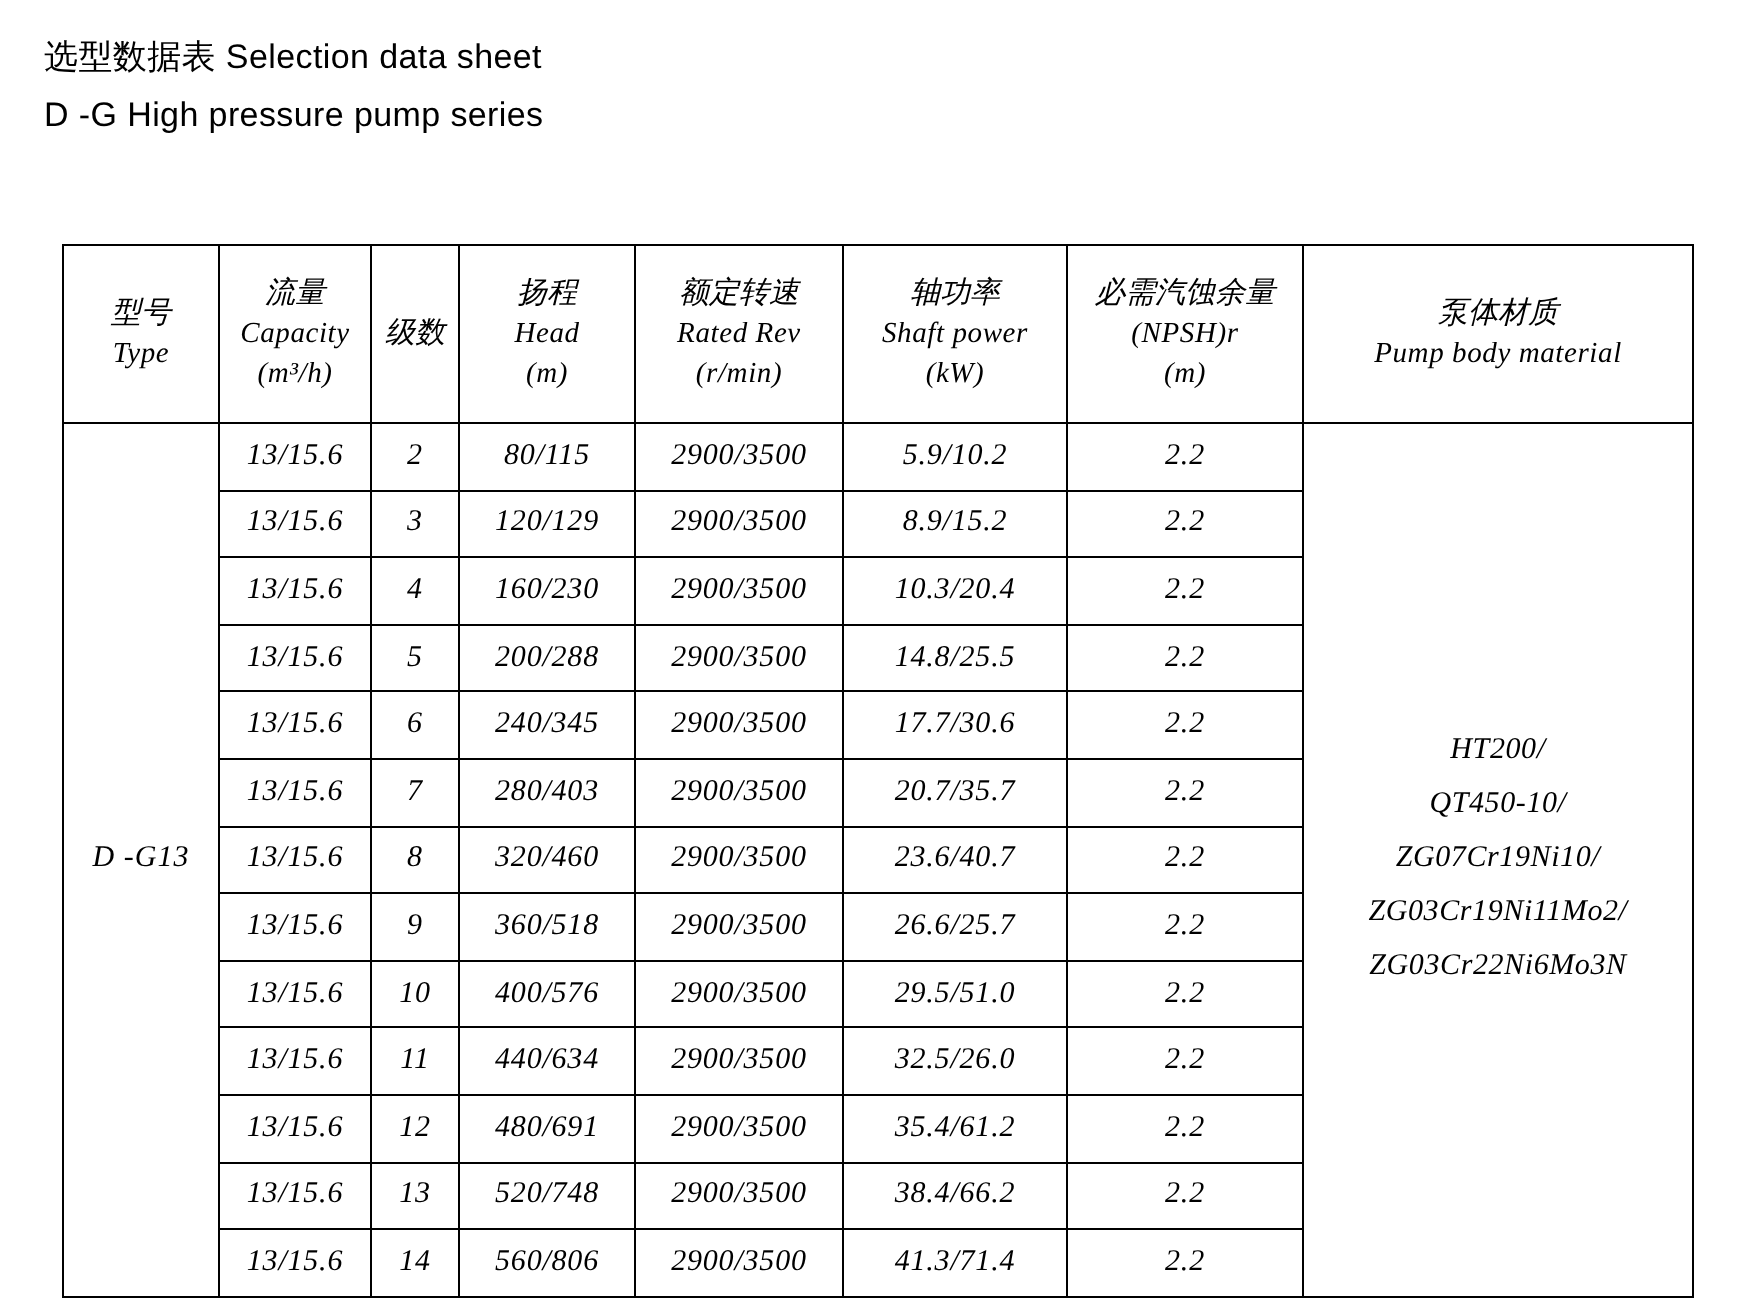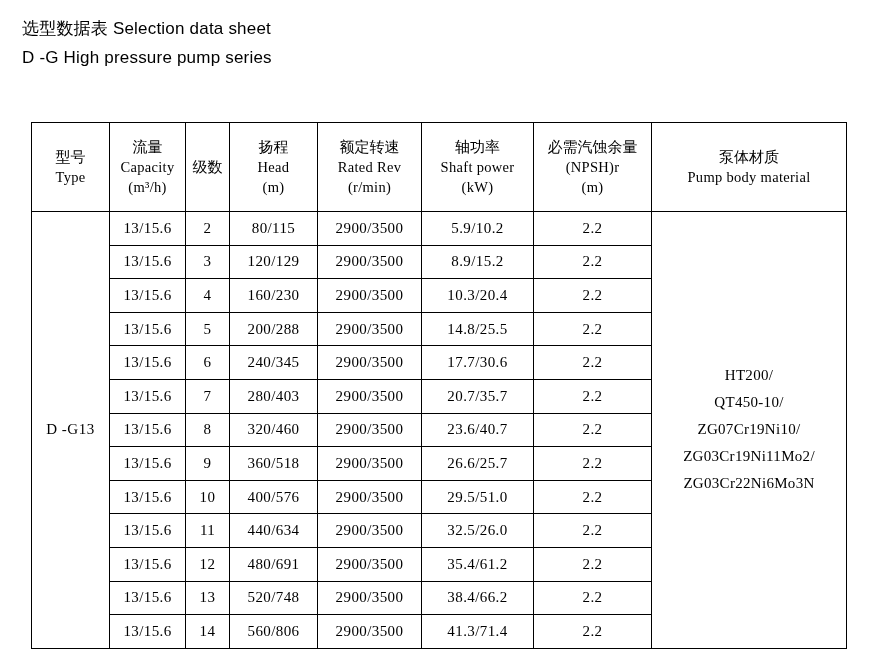--- a/index.html
+++ b/index.html
@@ -39,20 +39,21 @@
   .title-line.t3 { font-size: 17px; }
 
   table.data {
     position: absolute;
     left: 31px;
     top: 122px;
     border-collapse: collapse;
     table-layout: fixed;
     width: 815px;
     font-family: "Liberation Serif", serif;
+    font-style: italic;
   }
   table.data th, table.data td {
     border: 1px solid #000000;
     text-align: center;
     vertical-align: middle;
     font-weight: normal;
     font-size: 15px;
     padding: 0;
   }
   thead th {

